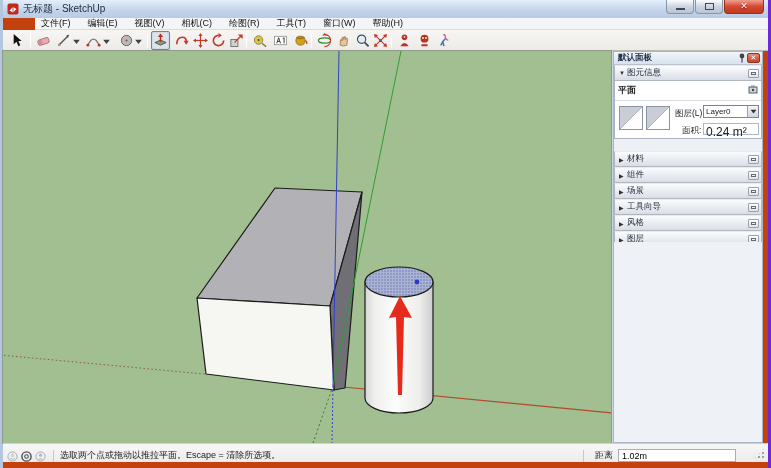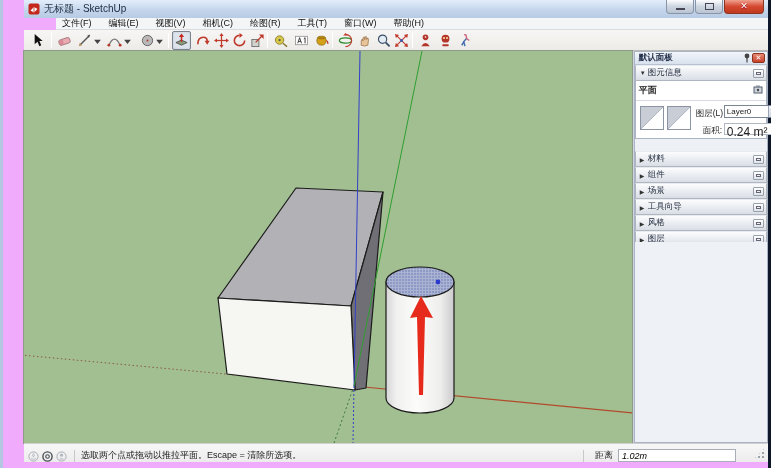--- a/index.html
+++ b/index.html
@@ -1,19 +1,19 @@
 <!DOCTYPE html>
 <html><head>
 <meta charset="utf-8">
 <style>
   * { margin:0; padding:0; box-sizing:border-box; }
   html,body { width:771px; height:468px; overflow:hidden; }
   body { font-family:"Liberation Sans","DejaVu Sans",sans-serif; font-size:9px; color:#222;
          background:#b4c7e0; position:relative; }
-  .window { position:absolute; inset:0; border-left:3px solid #b4c7e0; border-right:3px solid #0f172a; background:#f0abfc;padding-left:21px; }
+  .window { position:absolute; inset:0; border-left:3px solid #b4c7e0; border-right:3px solid #6d28d9; background:#c2410c; }
 
   
   .titlebar { position:relative; height:18px; background:linear-gradient(#e3eefb,#c2d4ea 60%,#b7cbe4);
               display:flex; align-items:center; padding-left:4px; }
   .app-icon { width:12px; height:12px; margin-right:4px; }
   .title-text { font-size:10px; color:#1d2c40; }
   .winbtns { position:absolute; right:4px; top:0; display:flex; }
   .winbtn { width:28px; height:14px; border:1px solid #7d8globalcia; border:1px solid #8895a8; border-top:none;
             border-radius:0 0 4px 4px; background:linear-gradient(#fdfdfe,#cdd5e0 50%,#bac4d2);
             display:flex; align-items:center; justify-content:center; margin-left:1px; }
@@ -72,21 +72,21 @@
   .sections { position:absolute; top:99px; left:0; right:0; }
   .panel-rest { position:absolute; top:190px; bottom:0; left:0; right:0; background:#eef1f6; }
 
   
   .statusbar { position:relative; height:19px; background:linear-gradient(#f7f7f7,#ececec); border-top:1px solid #cfcfcf; display:flex; align-items:flex-end; padding:0 6px 0 4px; }
   .sb-icon { width:11px; height:11px; margin-right:3px; }
   .sb-sep { width:1px; height:12px; background:#c8c8c8; margin:0 6px 0 4px; }
   .sb-msg { font-size:9px; color:#222; white-space:nowrap; }
   .sb-right { margin-left:auto; display:flex; align-items:center; }
   .sb-measure-label { font-size:9px; margin:0 5px; color:#222; }
-  .sb-input { width:118px; height:13px; border:1px solid #a8aeb8; font-size:9px; padding:0 0 0 3px; margin-right:26px; font-family:inherit; background:#fff;font-style:italic; }
+  .sb-input { width:118px; height:13px; border:1px solid #a8aeb8; font-size:9px; padding:0 0 0 3px; margin-right:26px; font-family:inherit; background:#fff; }
   .grip { position:absolute; right:2px; bottom:2px; width:13px; height:13px;
           background-image:radial-gradient(#9aa2ac 1px, transparent 1.2px); background-size:4px 4px;
           clip-path:polygon(100% 0, 100% 100%, 0 100%); }
 
   .bottomedge { height:6px; background:linear-gradient(#8fa6c6,#53699". ); background:linear-gradient(#8fa6c6,#53698f); border-top:1px solid #7690b2; }
 
   .overlay { position:absolute; inset:0; pointer-events:none; z-index:50; }
 </style>
 </head>
 <body>

